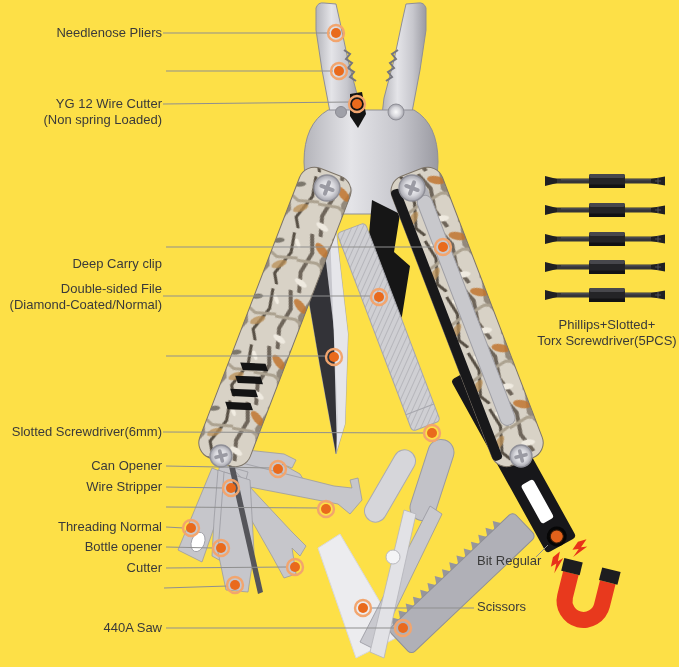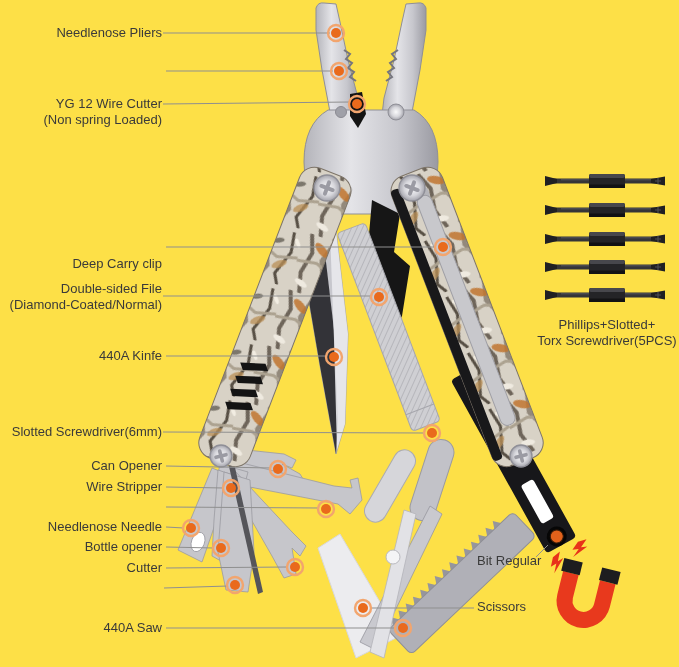--- a/index.html
+++ b/index.html
@@ -223,25 +223,24 @@
 <div class="lab lab-l" style="top:25px">Needlenose Pliers</div>
 <div class="lab lab-l" style="top:96px">
   <div>YG 12 Wire Cutter</div>
   <div>(Non spring Loaded)</div>
 </div>
 <div class="lab lab-l" style="top:256px">Deep Carry clip</div>
 <div class="lab lab-l" style="top:281px">
   <div>Double-sided File</div>
   <div>(Diamond-Coated/Normal)</div>
 </div>
-<div class="lab lab-l" style="top:348px">440A Kinfe</div>
 <div class="lab lab-l" style="top:424px">Slotted Screwdriver(6mm)</div>
 <div class="lab lab-l" style="top:458px">Can Opener</div>
 <div class="lab lab-l" style="top:479px">Wire Stripper</div>
-<div class="lab lab-l" style="top:519px">Needlenose Needle</div>
+<div class="lab lab-l" style="top:519px">Threading Normal</div>
 <div class="lab lab-l" style="top:539px">Bottle opener</div>
 <div class="lab lab-l" style="top:560px">Cutter</div>
 <div class="lab lab-l" style="top:620px">440A Saw</div>
 
 <div class="lab lab-c" style="left:527px;top:317px;width:160px">
   <div>Phillips+Slotted+</div>
   <div>Torx Screwdriver(5PCS)</div>
 </div>
 <div class="lab" style="left:477px;top:553px">Bit Regular</div>
 <div class="lab" style="left:477px;top:599px">Scissors</div>

